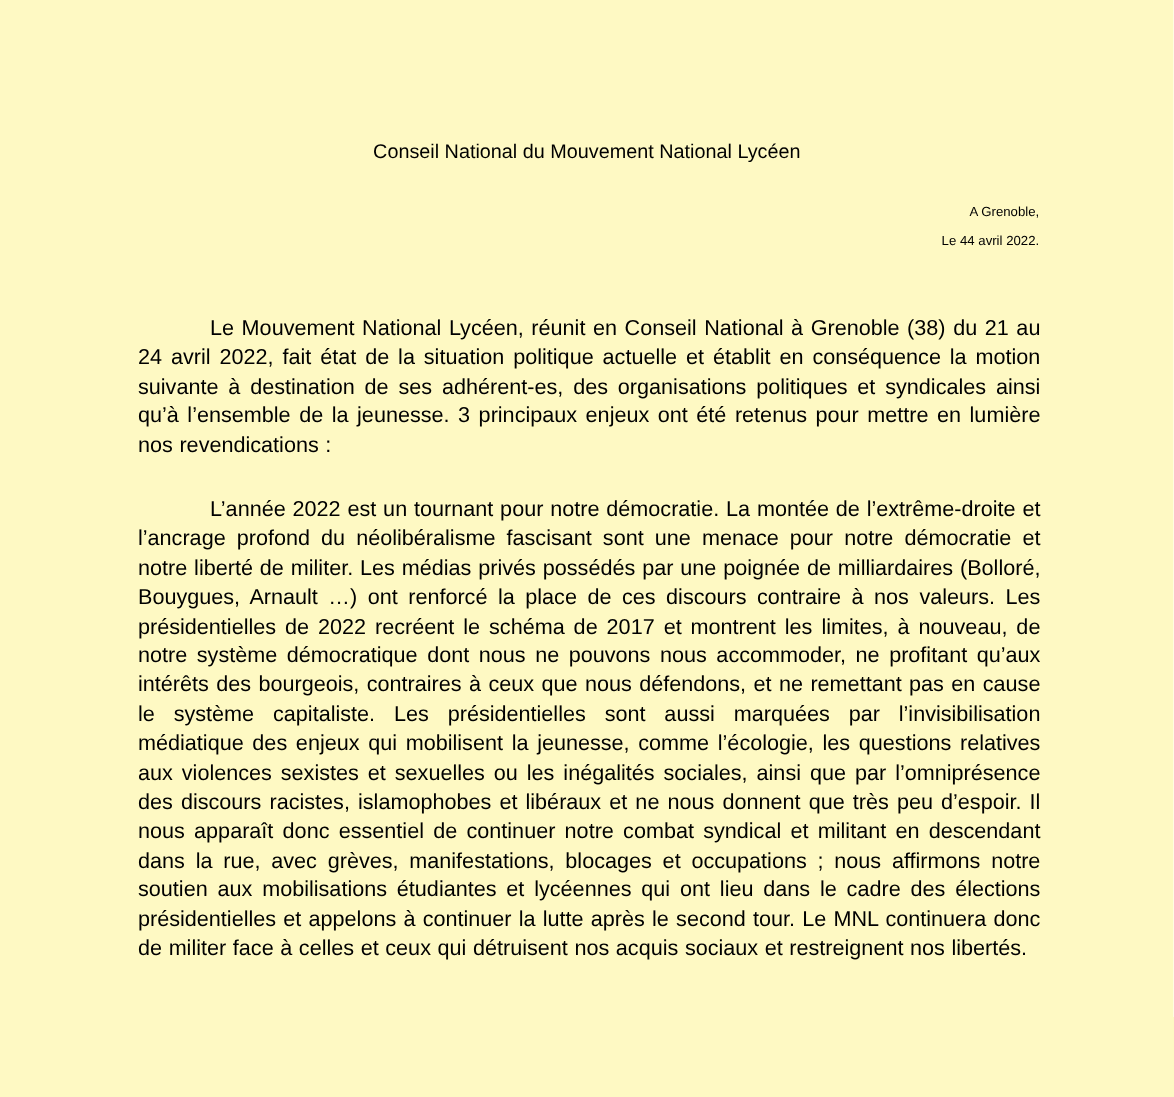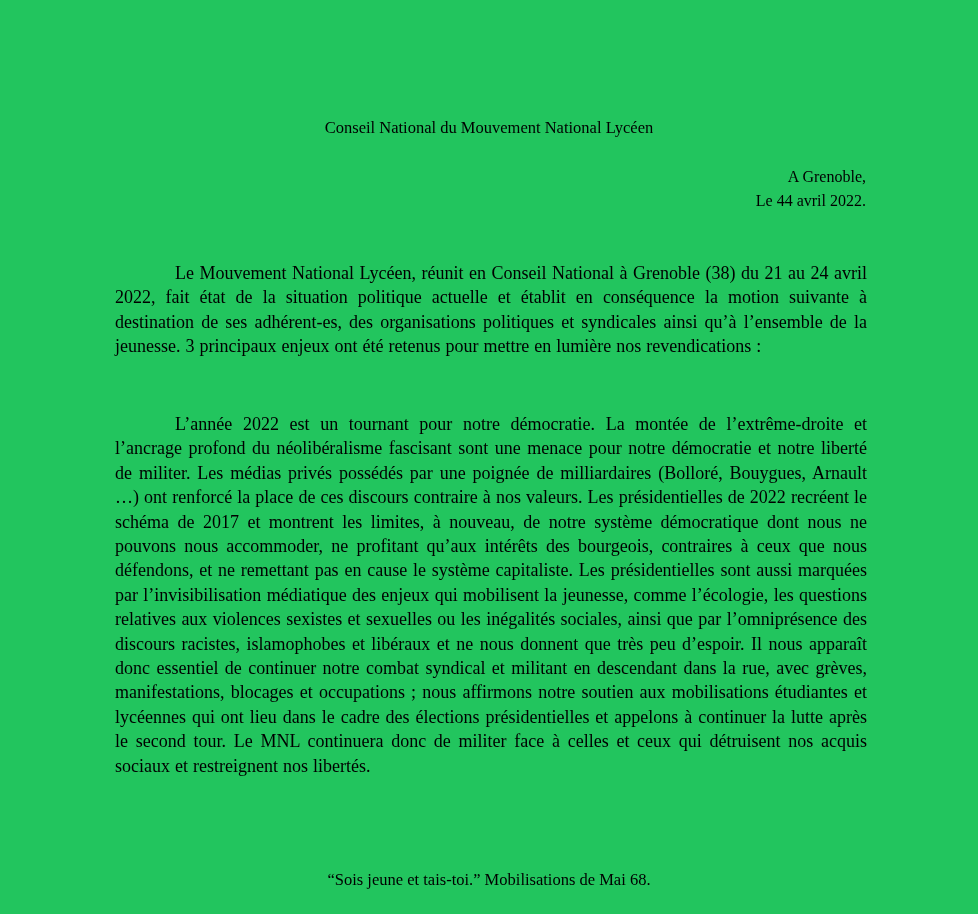--- a/index.html
+++ b/index.html
@@ -7,40 +7,39 @@
       width: 978px;
       height: 914px;
       background: #ffffff;
       font-family: "Liberation Sans", "DejaVu Sans", sans-serif;
       color: #000000;
     }
     .page {
       position: relative;
       width: 978px;
       height: 914px;
-      background: #22c55e;
+      background: #fef9c3;
       overflow: hidden;
-      font-family: Liberation Serif, serif;
     }
     .doc-title {
       position: absolute;
       top: 118px;
       left: 0;
       right: 0;
       text-align: center;
       font-size: 16.5px;
       line-height: 19px;
       color: #000000;
     }
     .dateline {
       position: absolute;
       top: 165px;
       right: 112px;
       text-align: right;
-      font-size: 16px;
+      font-size: 11px;
       line-height: 24.4px;
       color: #000000;
     }
     .body-para {
       position: absolute;
       left: 115px;
       width: 752px;
       font-size: 18px;
       line-height: 24.4px;
       text-align: justify;
@@ -70,15 +69,14 @@
 
   <div class="dateline">
     <div>A Grenoble,</div>
     <div>Le 44 avril 2022.</div>
   </div>
 
   <p class="body-para para-intro">Le Mouvement National Lycéen, réunit en Conseil National à Grenoble (38) du 21 au 24 avril 2022, fait état de la situation politique actuelle et établit en conséquence la motion suivante à destination de ses adhérent-es, des organisations politiques et syndicales ainsi qu’à l’ensemble de la jeunesse. 3 principaux enjeux ont été retenus pour mettre en lumière nos revendications :</p>
 
   <p class="body-para para-main">L’année 2022 est un tournant pour notre démocratie. La montée de l’extrême-droite et l’ancrage profond du néolibéralisme fascisant sont une menace pour notre démocratie et notre liberté de militer. Les médias privés possédés par une poignée de milliardaires (Bolloré, Bouygues, Arnault …) ont renforcé la place de ces discours contraire à nos valeurs. Les présidentielles de 2022 recréent le schéma de 2017 et montrent les limites, à nouveau, de notre système démocratique dont nous ne pouvons nous accommoder, ne profitant qu’aux intérêts des bourgeois, contraires à ceux que nous défendons, et ne remettant pas en cause le système capitaliste. Les présidentielles sont aussi marquées par l’invisibilisation médiatique des enjeux qui mobilisent la jeunesse, comme l’écologie, les questions relatives aux violences sexistes et sexuelles ou les inégalités sociales, ainsi que par l’omniprésence des discours racistes, islamophobes et libéraux et ne nous donnent que très peu d’espoir. Il nous apparaît donc essentiel de continuer notre combat syndical et militant en descendant dans la rue, avec grèves, manifestations, blocages et occupations ; nous affirmons notre soutien aux mobilisations étudiantes et lycéennes qui ont lieu dans le cadre des élections présidentielles et appelons à continuer la lutte après le second tour. Le MNL continuera donc de militer face à celles et ceux qui détruisent nos acquis sociaux et restreignent nos libertés.</p>
 
-  <div class="footer-quote">“Sois jeune et tais-toi.” Mobilisations de Mai 68.</div>
 
 </div>
 
 </body></html>

